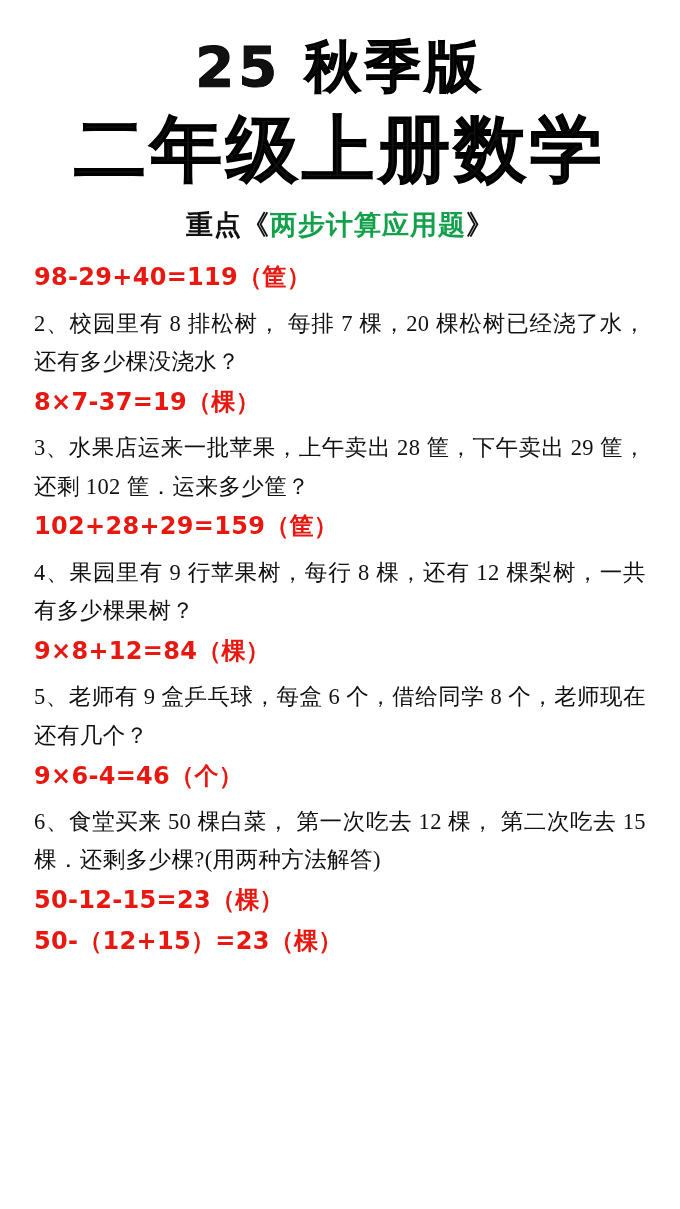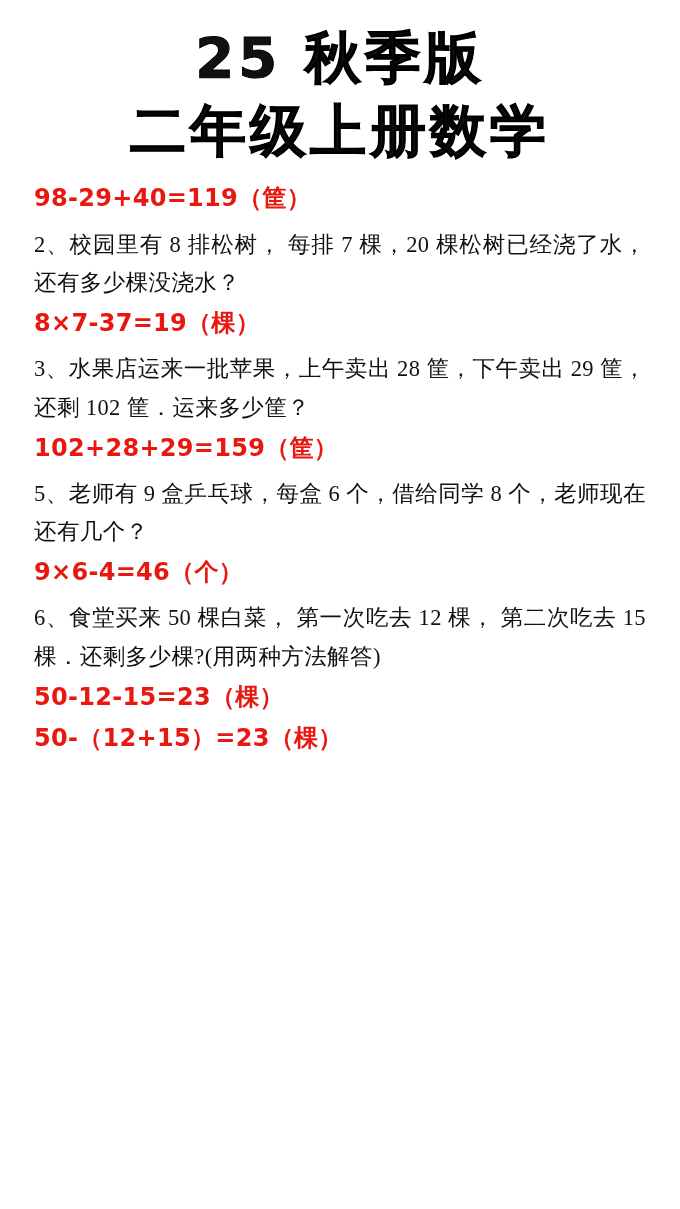--- a/index.html
+++ b/index.html
@@ -11,38 +11,38 @@
     height: 1209px;
     background: #ffffff;
     font-family: "Liberation Serif", "DejaVu Serif", serif;
     color: #000000;
     overflow: hidden;
   }
   .page {
     width: 680px;
     height: 1209px;
     box-sizing: border-box;
-    padding: 27px 34px 0 34px;
+    padding: 36px 34px 0 34px;
     position: relative;
   }
   .title-line {
     text-align: center;
     font-family: "DejaVu Sans", "Liberation Sans", sans-serif;
     font-weight: 700;
     color: #111111;
     letter-spacing: 4px;
     line-height: 1.12;
   }
   .title-1 {
     font-size: 56px;
     margin-bottom: 10px;
     -webkit-text-stroke: 1px #000;
   }
   .title-2 {
-    font-size: 56px;
+    font-size: 72px;
     margin-bottom: 18px;
     -webkit-text-stroke: 1px #000;
   }
   .subtitle {
     text-align: center;
     font-family: "DejaVu Sans", "Liberation Sans", sans-serif;
     font-weight: 700;
     font-size: 27px;
     margin-bottom: 16px;
     letter-spacing: 1px;
@@ -82,37 +82,44 @@
   }
 </style>
 </head>
 <body>
 
 <div class="page">
 
   <div class="title-line title-1">25 秋季版</div>
   <div class="title-line title-2">二年级上册数学</div>
 
+  <div class="subtitle">
+    <span class="sub-black">重点《</span><span class="sub-green">两步计算应用题</span><span class="sub-black">》</span>
+  </div>
 
   <div class="qa-list">
 
     <div class="block">
       <p class="answer">98-29+40=119（筐）</p>
     </div>
 
     <div class="block">
       <p class="question">2、校园里有 8 排松树， 每排 7 棵，20 棵松树已经浇了水，还有多少棵没浇水？</p>
       <p class="answer">8×7-37=19（棵）</p>
     </div>
 
     <div class="block">
       <p class="question">3、水果店运来一批苹果，上午卖出 28 筐，下午卖出 29 筐，还剩 102 筐．运来多少筐？</p>
       <p class="answer">102+28+29=159（筐）</p>
     </div>
 
+    <div class="block">
+      <p class="question">4、果园里有 9 行苹果树，每行 8 棵，还有 12 棵梨树，一共有多少棵果树？</p>
+      <p class="answer">9×8+12=84（棵）</p>
+    </div>
 
     <div class="block">
       <p class="question">5、老师有 9 盒乒乓球，每盒 6 个，借给同学 8 个，老师现在还有几个？</p>
       <p class="answer">9×6-4=46（个）</p>
     </div>
 
     <div class="block">
       <p class="question">6、食堂买来 50 棵白菜， 第一次吃去 12 棵， 第二次吃去 15 棵．还剩多少棵?(用两种方法解答)</p>
       <p class="answer">50-12-15=23（棵）</p>
       <p class="answer">50-（12+15）=23（棵）</p>

